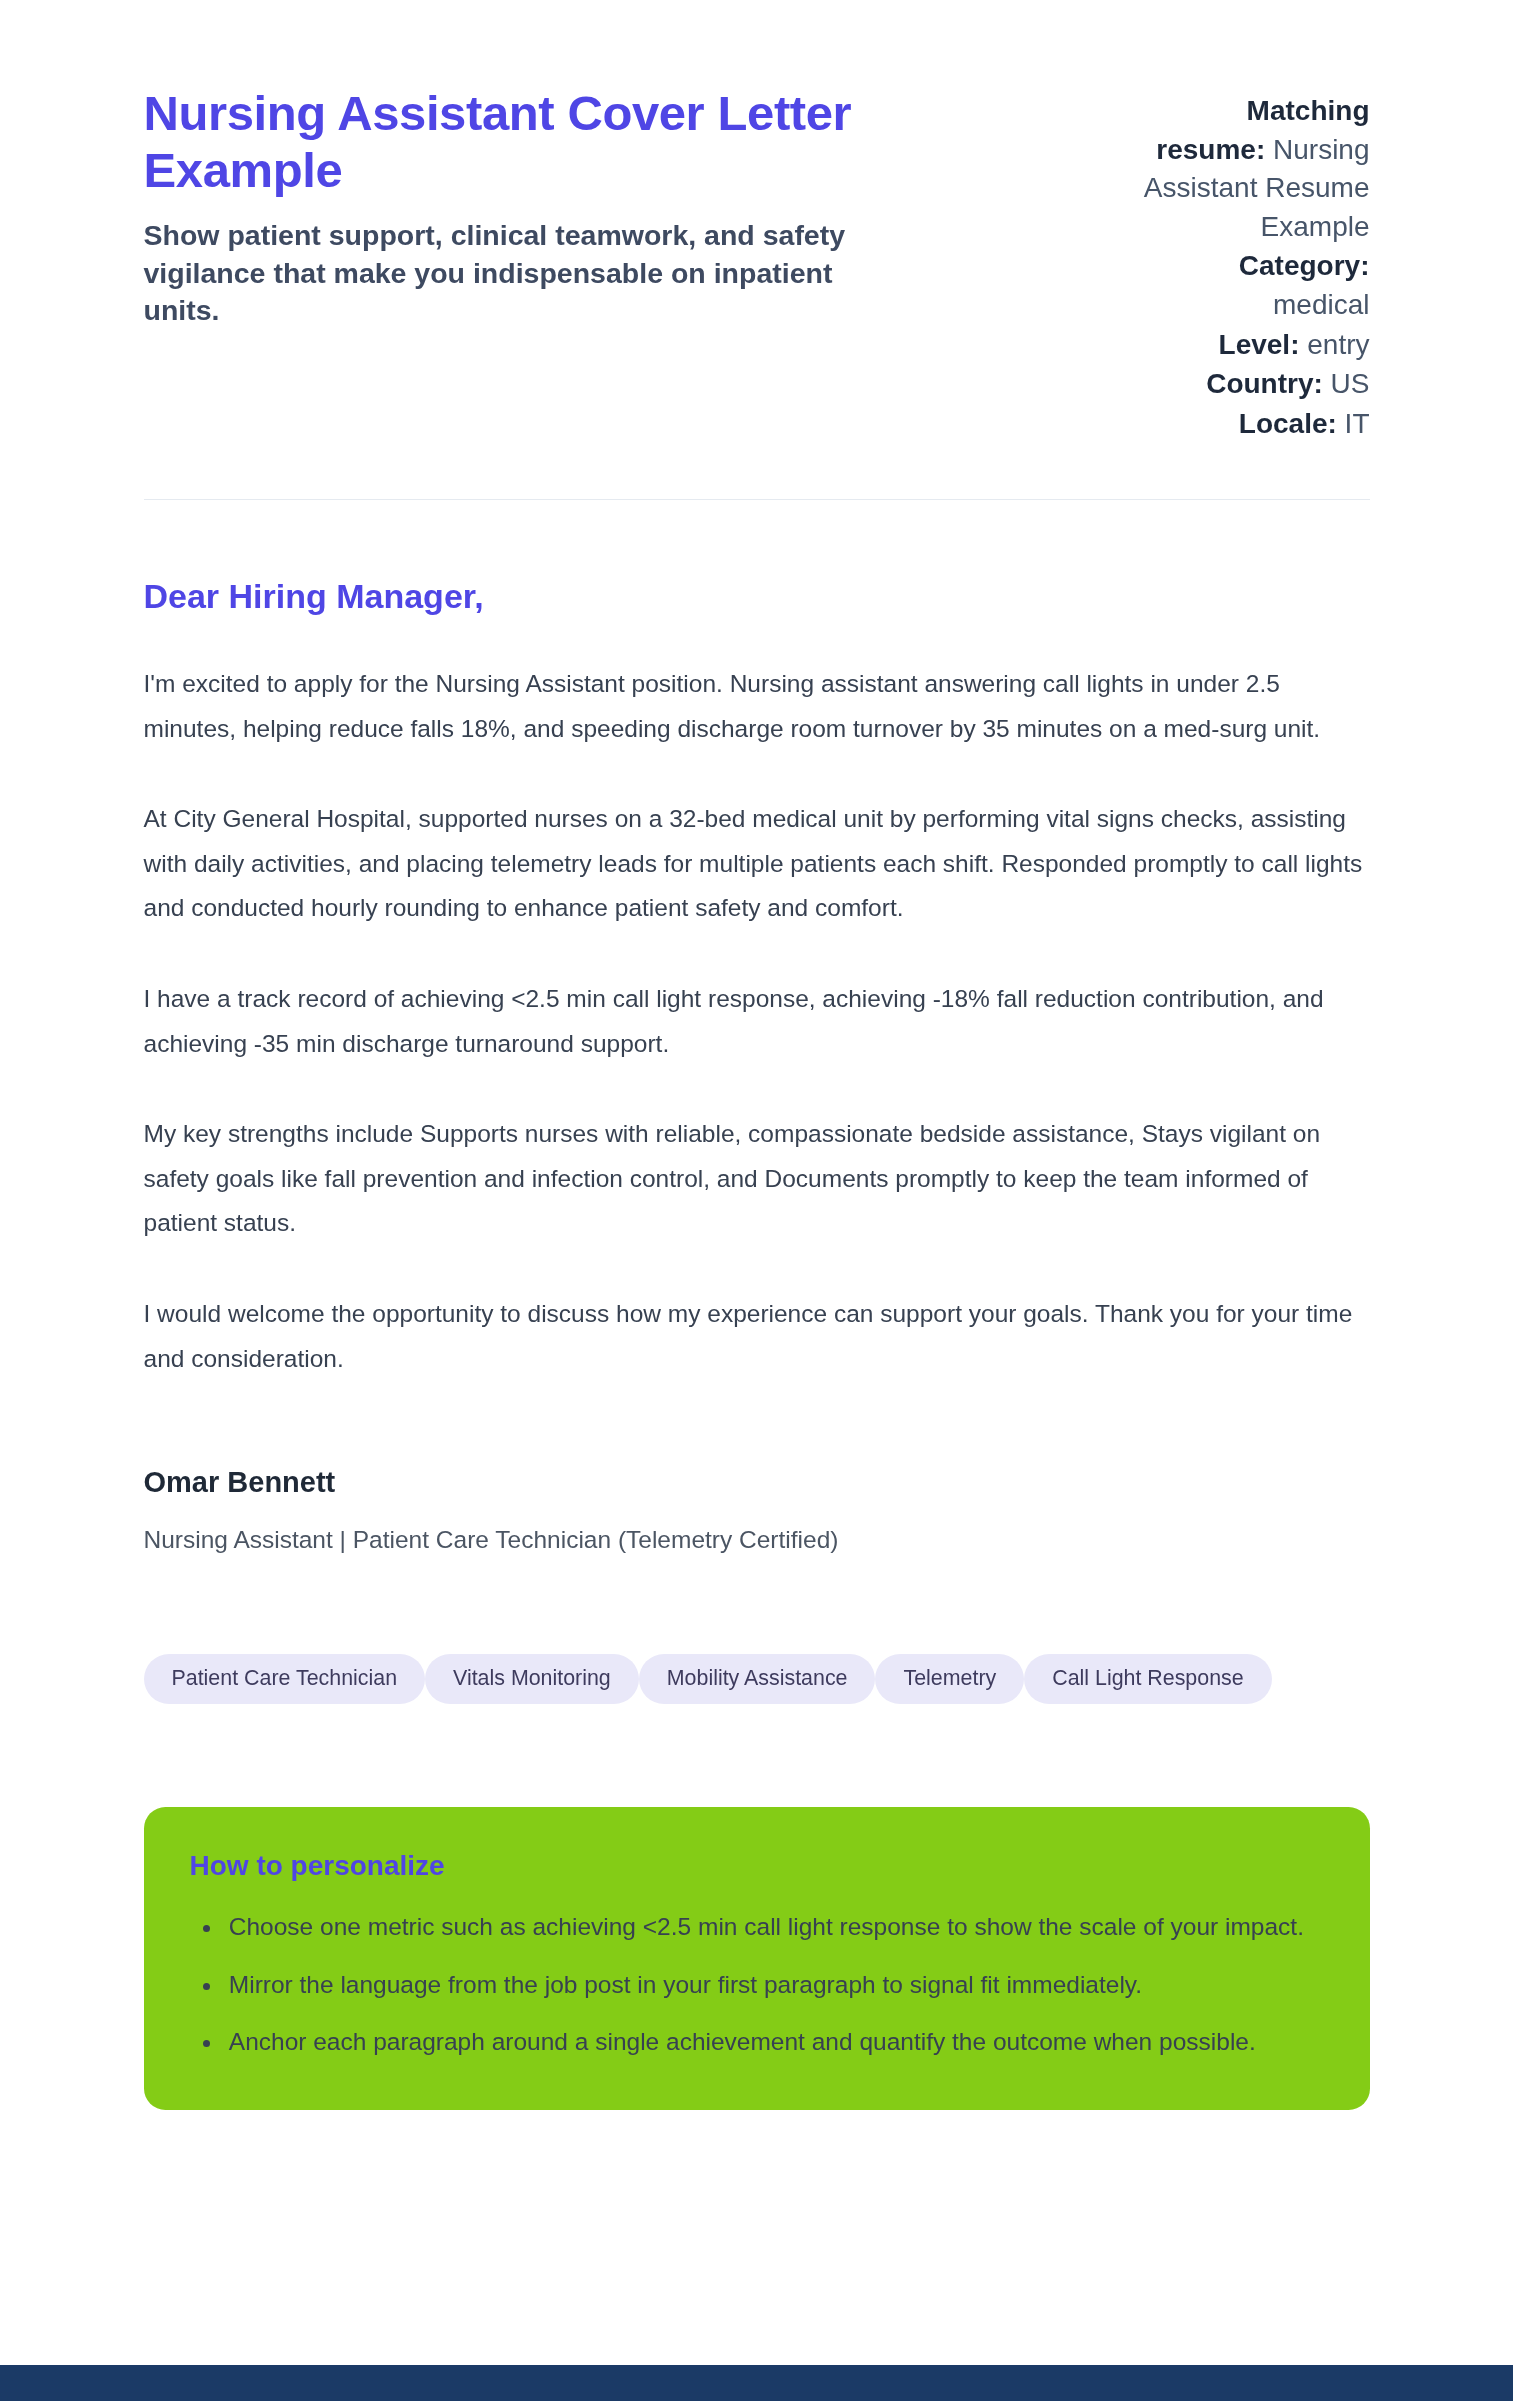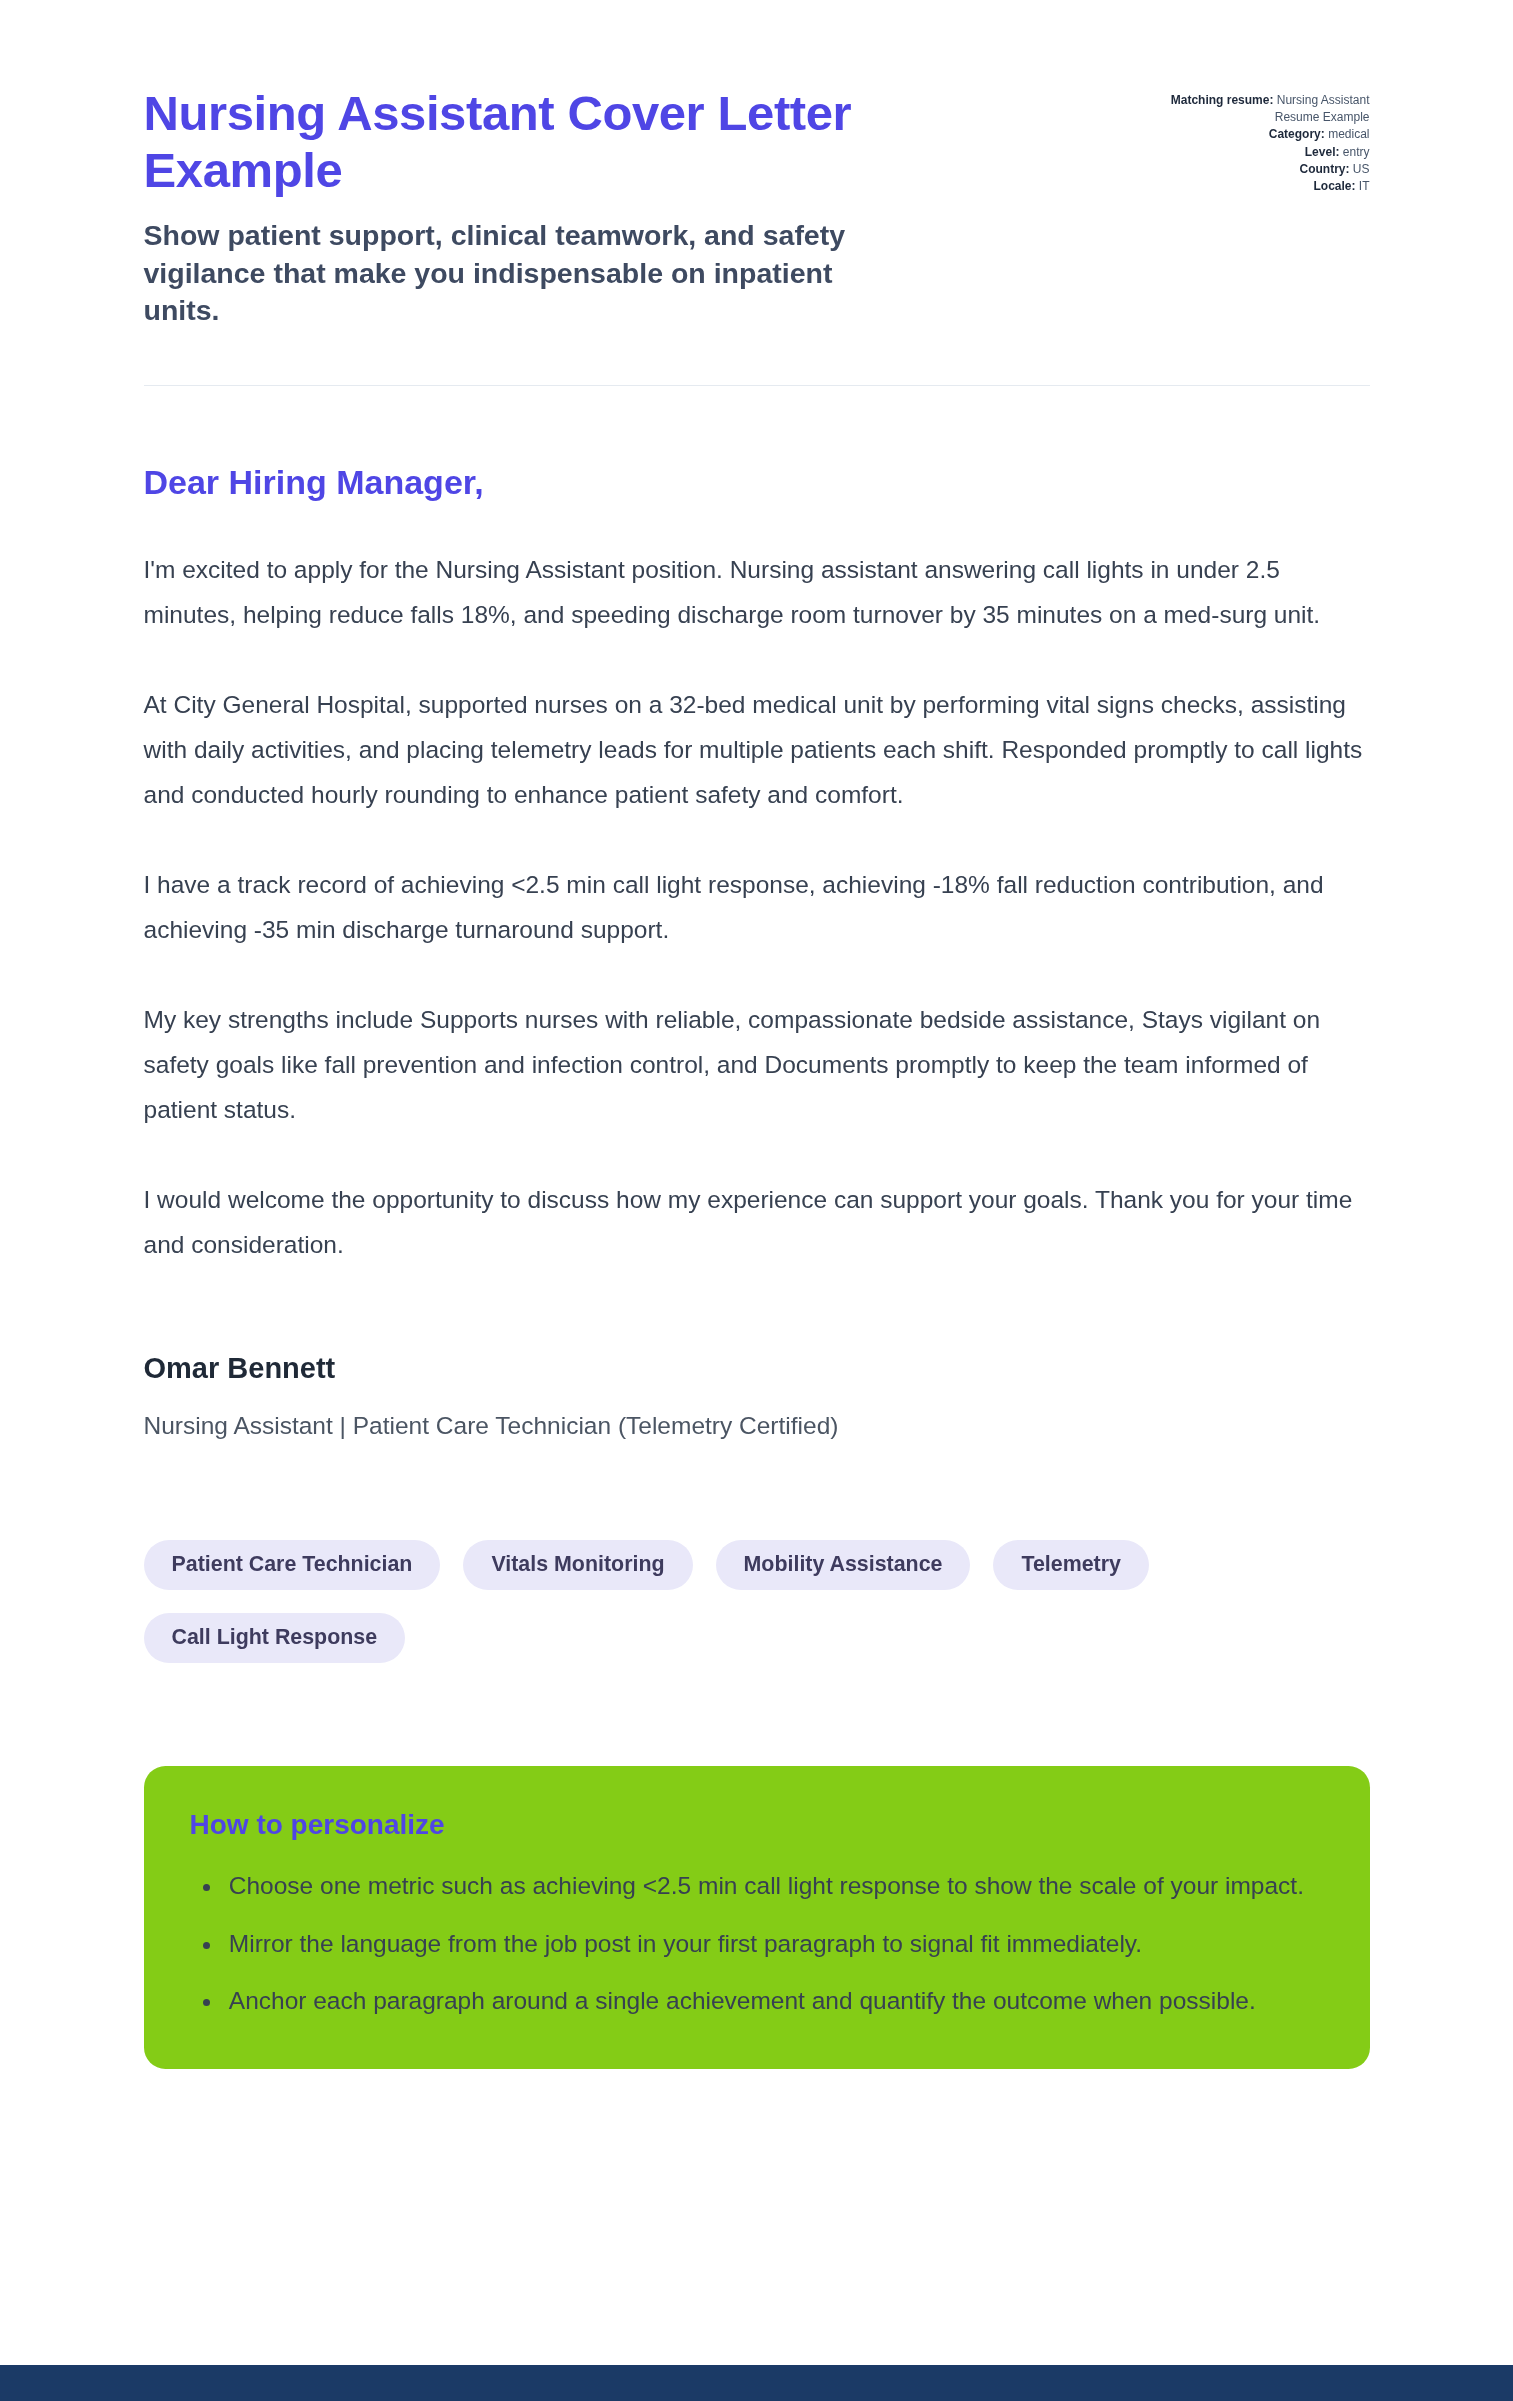--- a/index.html
+++ b/index.html
@@ -35,21 +35,21 @@
     margin-top: 18px;
     max-width: 752px;
     font-size: 28.5px;
     line-height: 1.33;
     font-weight: 700;
     color: #3e4a61;
   }
   .meta {
     max-width: 227px;
     text-align: right;
-    font-size: 12px;
+    font-size: 28px;
     line-height: 1.38;
     color: #475569;
     padding-top: 7.1px;
   }
   .meta-row { margin-bottom: 0.9px; }
   .meta-label { font-weight: 700; color: #1e293b; }
 
   .divider {
     border: none;
     border-top: 1.8px solid #e5eaf0;
@@ -72,22 +72,20 @@
 
   .signature { margin-top: 85px; }
   .signature-name { font-size: 29px; font-weight: 700; color: #1f2937; }
   .signature-title { margin-top: 27px; font-size: 24.5px; color: #4b5563; }
 
   
   .tags {
     margin-top: 100px;
     display: flex;
     flex-wrap: wrap;
-    gap: 23px;
-    font-weight: bold;
   }
   .tag {
     display: inline-block;
     background: #e9e8f9;
     color: #3e3b5e;
     font-size: 21.4px;
     line-height: 1;
     padding: 14.2px 28px;
     border-radius: 889px;
     cursor: pointer;

